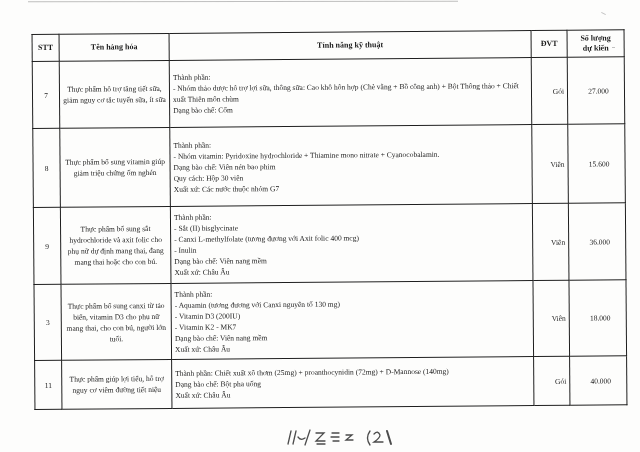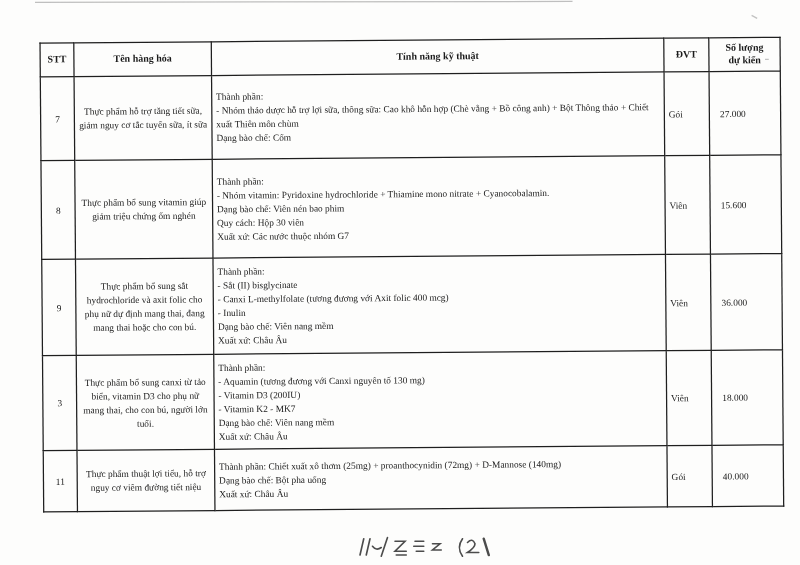--- a/index.html
+++ b/index.html
@@ -46,22 +46,22 @@
   }
   col.c-stt{width:27px;}
   col.c-name{width:110px;}
   col.c-spec{width:362px;}
   col.c-unit{width:36px;}
   col.c-qty{width:57px;}
 
   td.stt{text-align:center;}
   td.name{text-align:center;}
   td.spec{text-align:left;white-space:pre-line;}
-  td.unit{text-align:left;font-family:Liberation Serif, serif;}
-  td.qty{text-align:left;padding-left:8px;}
+  td.unit{text-align:right;font-family:Liberation Serif, serif;}
+  td.qty{text-align:center;padding-left:8px;}
 
   tr.r-head{height:27px;}
   tr.r7{height:67px;}
   tr.r8{height:79px;}
   tr.r9{height:77px;}
   tr.r10{height:76px;}
   tr.r11{height:49px;}
 
   .hand-mark{
     position:absolute;left:286px;top:427px;width:112px;height:22px;
@@ -131,21 +131,21 @@
 - Aquamin (tương đương với Canxi nguyên tố 130 mg)
 - Vitamin D3 (200IU)
 - Vitamin K2 - MK7
 Dạng bào chế: Viên nang mềm
 Xuất xứ: Châu Âu</td>
     <td class="unit">Viên</td>
     <td class="qty">18.000</td>
   </tr>
   <tr class="r11">
     <td class="stt">11</td>
-    <td class="name">Thực phẩm thuật lợi tiểu, hỗ trợ nguy cơ viêm đường tiết niệu</td>
+    <td class="name">Thực phẩm giúp lợi tiểu, hỗ trợ nguy cơ viêm đường tiết niệu</td>
     <td class="spec">Thành phần: Chiết xuất xô thơm (25mg) + proanthocynidin (72mg) + D-Mannose (140mg)
 Dạng bào chế: Bột pha uống
 Xuất xứ: Châu Âu</td>
     <td class="unit">Gói</td>
     <td class="qty">40.000</td>
   </tr>
 </tbody>
   </table>
 
 <svg class="hand-mark" viewBox="0 0 112 22" xmlns="http://www.w3.org/2000/svg">

